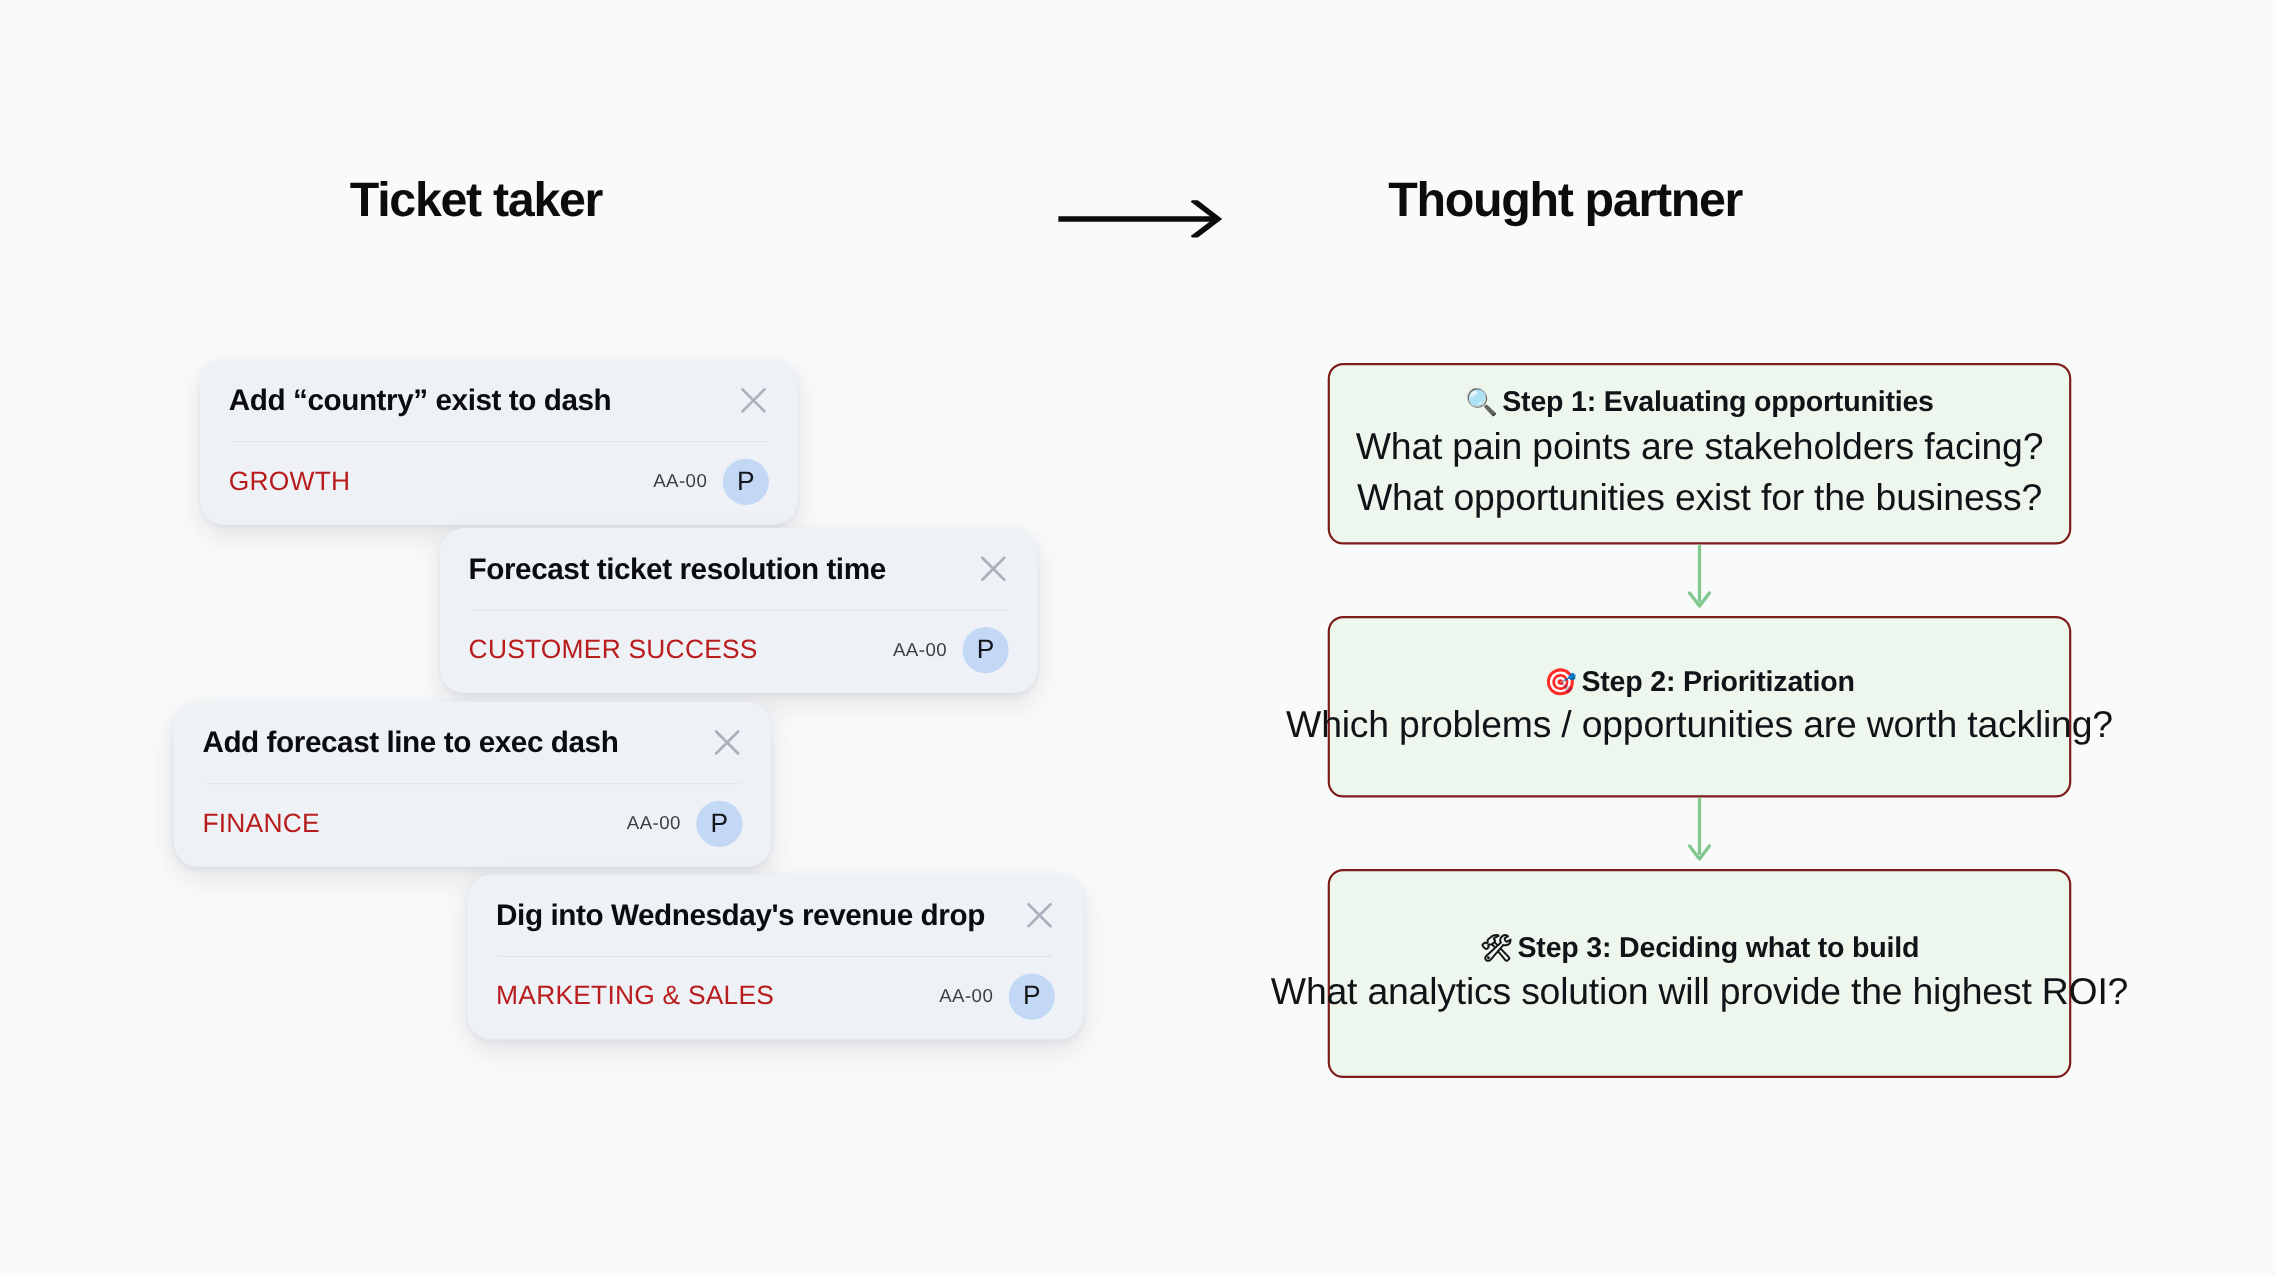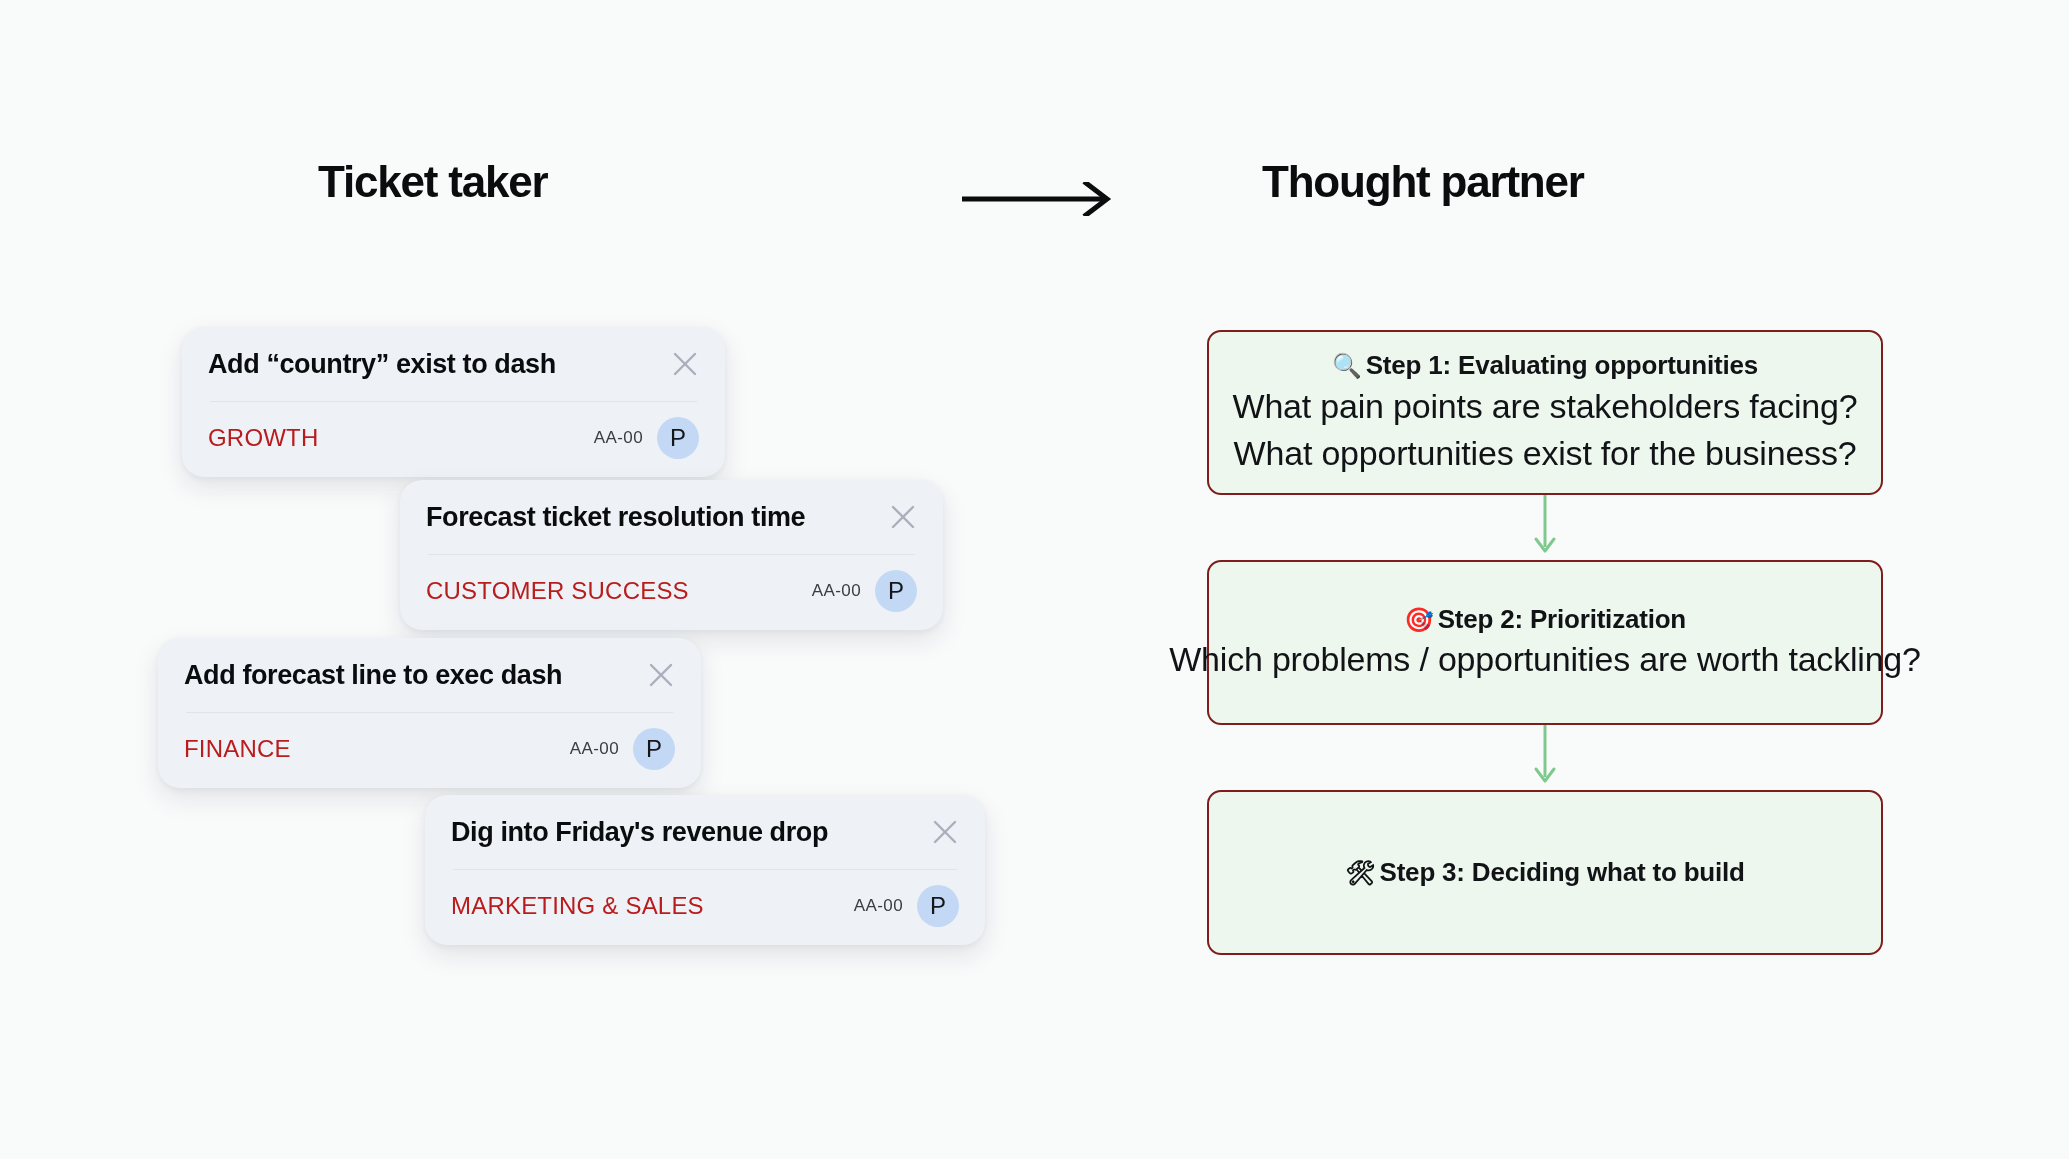--- a/index.html
+++ b/index.html
@@ -145,21 +145,21 @@
     border-radius: 14px;
     display: flex;
     flex-direction: column;
     align-items: center;
     justify-content: center;
     text-align: center;
     color: #111317;
   }
   #step-0 { height: 165px; }
   #step-1 { height: 165px; }
-  #step-2 { height: 165px; }
+  #step-2 { height: 190px; }
   .step-head {
     font-size: 26px;
     font-weight: 700;
     letter-spacing: -0.2px;
     line-height: 1.32;
     white-space: nowrap;
   }
   .step-emoji {
     font-size: 24px;
     margin-right: 4px;
@@ -250,21 +250,21 @@
       <span class="ticket-team">FINANCE</span>
       <span class="ticket-meta">
         <span class="ticket-code">AA-00</span>
         <span class="avatar">P</span>
       </span>
     </div>
   </div>
 
   <div class="ticket-card" id="card-3">
     <div class="ticket-top">
-      <span class="ticket-title">Dig into Friday's revenue drop</span>
+      <span class="ticket-title">Dig into Wednesday's revenue drop</span>
       <span class="close-icon">
         <svg width="28" height="28" viewBox="0 0 28 28" aria-hidden="true">
           <line x1="4" y1="4" x2="24" y2="24" stroke="#a9b0bc" stroke-width="2.4" stroke-linecap="round"></line>
           <line x1="24" y1="4" x2="4" y2="24" stroke="#a9b0bc" stroke-width="2.4" stroke-linecap="round"></line>
         </svg>
       </span>
     </div>
     <div class="ticket-rule"></div>
     <div class="ticket-bottom">
       <span class="ticket-team">MARKETING &amp; SALES</span>
@@ -305,15 +305,16 @@
     <svg width="676" height="65" viewBox="0 0 676 65" aria-hidden="true">
       <line x1="338" y1="0" x2="338" y2="52" stroke="#7fc98f" stroke-width="3"></line>
       <polyline points="329,44 338,56 347,44" fill="none" stroke="#7fc98f" stroke-width="3" stroke-linecap="round" stroke-linejoin="round"></polyline>
     </svg>
   </div>
 
   <div class="step-box" id="step-2">
     <div class="step-head">
       <span class="step-emoji">🛠</span><span>Step 3: Deciding what to build</span>
     </div>
+    <div class="step-line">What analytics solution will provide the highest ROI?</div>
   </div>
 
 </div>
 
 </body></html>

